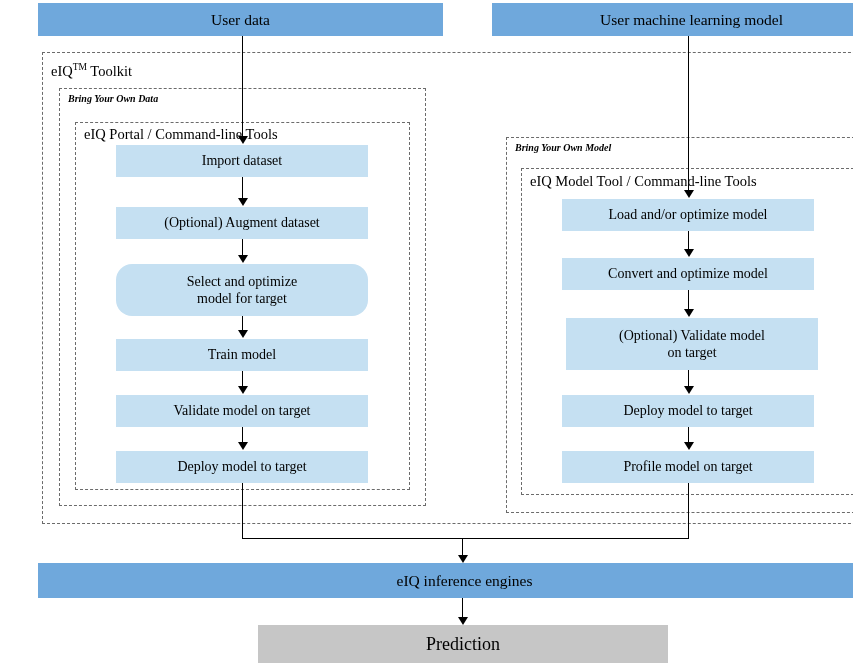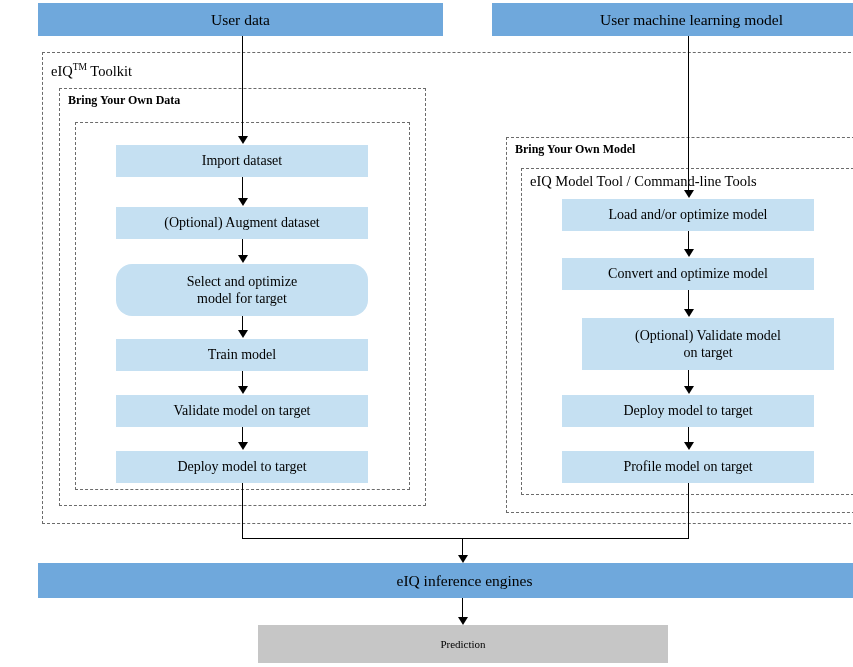--- a/index.html
+++ b/index.html
@@ -30,37 +30,37 @@
     font-size: 15.5px;
     line-height: 1.15;
     color: #000;
     text-align: center;
   }
   .gray-banner {
     background: #C6C6C6;
     display: flex;
     align-items: center;
     justify-content: center;
-    font-size: 11px;
+    font-size: 18px;
     color: #000;
     text-align: center;
   }
 
   
   .dashed {
     border: 1.6px dashed #6b6b6b;
     background: transparent;
   }
   .group-label {
     position: absolute;
     font-size: 14.5px;
     white-space: nowrap;
     color: #000;
   }
-  .group-label.bold { font-weight: bold; font-size: 12px; }
+  .group-label.bold { font-weight: bold; font-size: 10px; font-style: italic; }
   .group-label sup { font-size: 9.5px; vertical-align: super; }
 
   
   .pbox {
     background: #C5E0F2;
     display: flex;
     align-items: center;
     justify-content: center;
     text-align: center;
     font-size: 14px;
@@ -96,20 +96,21 @@
   <div class="abs group-label" style="left:13px; top:62px;">
     <span>eIQ</span><sup>TM</sup><span> Toolkit</span>
   </div>
 
   <div class="abs dashed" style="left:21px; top:88px; width:367px; height:418px;"></div>
 
   <div class="abs group-label bold" style="left:30px; top:93px;">Bring Your Own Data</div>
 
   <div class="abs dashed" style="left:37px; top:122px; width:335px; height:368px;"></div>
 
+  <div class="abs group-label" style="left:46px; top:126px;">eIQ Portal / Command-line Tools</div>
 
   <div class="abs pbox" style="left:78px; top:145px; width:252px; height:32px;">Import dataset</div>
 
   <div class="abs pbox" style="left:78px; top:207px; width:252px; height:32px;">(Optional) Augment dataset</div>
 
   <div class="abs pbox" style="left:78px; top:264px; width:252px; height:52px; white-space:pre-line;border-radius:16px;">Select and optimize
 model for target</div>
 
   <div class="abs pbox" style="left:78px; top:339px; width:252px; height:32px;">Train model</div>
 
@@ -142,21 +143,21 @@
   <div class="abs group-label bold" style="left:477px; top:142px;">Bring Your Own Model</div>
 
   <div class="abs dashed" style="left:483px; top:168px; width:333px; height:327px;"></div>
 
   <div class="abs group-label" style="left:492px; top:173px;">eIQ Model Tool / Command-line Tools</div>
 
   <div class="abs pbox" style="left:524px; top:199px; width:252px; height:32px;">Load and/or optimize model</div>
 
   <div class="abs pbox" style="left:524px; top:258px; width:252px; height:32px;">Convert and optimize model</div>
 
-  <div class="abs pbox" style="left:544px; top:318px; width:252px; height:52px; white-space:pre-line;">(Optional) Validate model
+  <div class="abs pbox" style="left:528px; top:318px; width:252px; height:52px; white-space:pre-line;">(Optional) Validate model
 on target</div>
 
   <div class="abs pbox" style="left:524px; top:395px; width:252px; height:32px;">Deploy model to target</div>
 
   <div class="abs pbox" style="left:524px; top:451px; width:252px; height:32px;">Profile model on target</div>
 
   <div class="abs vline" style="left:650px; top:36px; height:155px;"></div>
   <div class="abs arrowhead" style="left:645.5px; top:190px;"></div>
 
   <div class="abs vline" style="left:650px; top:231px; height:19px;"></div>

